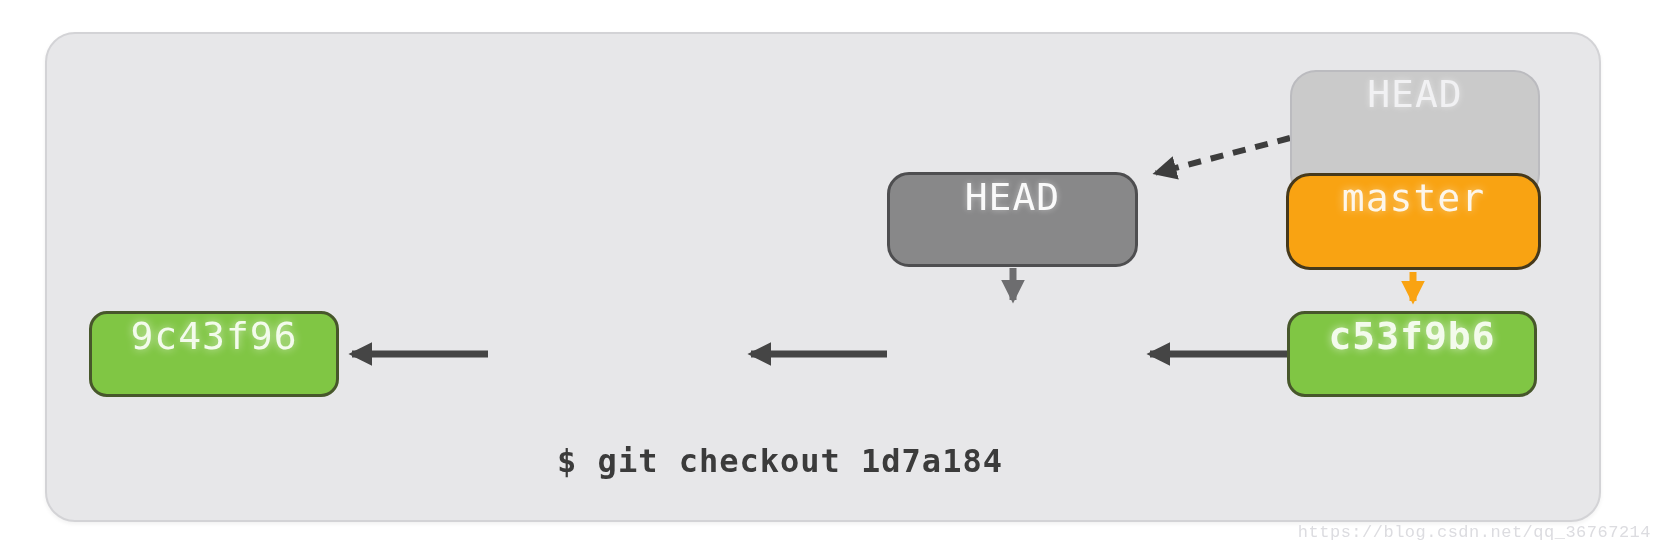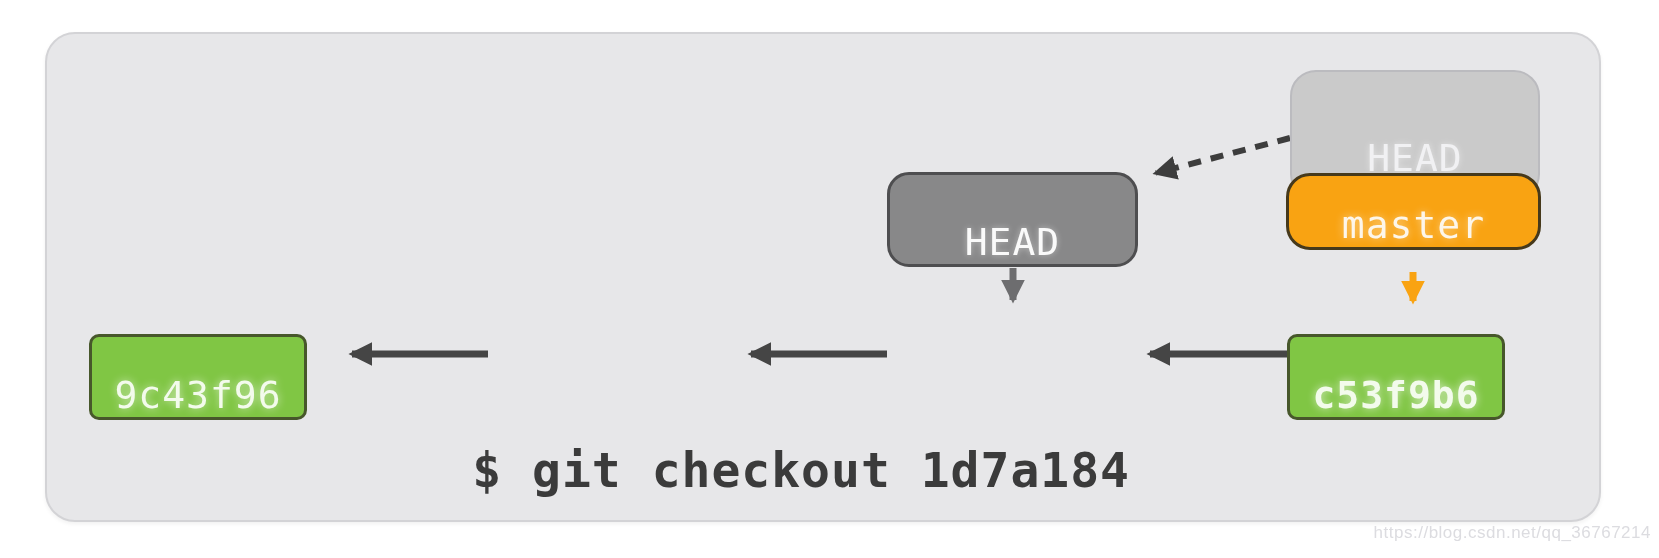--- a/index.html
+++ b/index.html
@@ -25,35 +25,34 @@
   }
   .arrows {
     position: absolute;
     left: 0; top: 0;
     width: 1659px; height: 558px;
     pointer-events: none;
   }
   .node {
     position: absolute;
     display: flex;
-    align-items: flex-end;
+    align-items: flex-start;
     justify-content: center;
     font-size: 38px;
     letter-spacing: 1px;
   }
   .commit {
-    width: 218px; height: 86px;
+    width: 250px; height: 86px;
     top: 311px;
     background: #80c644;
     border: 3px solid #47572b;
-    border-radius: 10px;
+    border-radius: 18px;
     color: #f3fbec;
     text-shadow: 0 0 8px rgba(255,255,255,0.65);
     z-index: 4;
-    margin-top: 23px;
   }
   .commit.c1 { left: 89px; }
   .commit.c2 { left: 488px; }
   .commit.c3 { left: 887px; }
   .commit.c4 { left: 1287px; font-weight: bold; }
   .head-new {
     left: 887px; top: 172px;
     width: 251px; height: 95px;
     background: #888889;
     border: 3px solid #4e4e50;
@@ -68,45 +67,45 @@
     background: #cacaca;
     border: 2px solid #bbbbbf;
     border-radius: 26px;
     color: #f1f1f3;
     text-shadow: 0 0 6px rgba(255,255,255,0.5);
     padding-bottom: 18px;
     z-index: 1;
   }
   .branch {
     left: 1286px; top: 173px;
-    width: 255px; height: 77px;
+    width: 255px; height: 97px;
     background: #f9a312;
     border: 3px solid #46391b;
     border-radius: 24px;
     color: #fdf6ea;
     text-shadow: 0 0 8px rgba(255,255,255,0.55);
     z-index: 2;
   }
   .caption {
     position: absolute;
     left: 430px; top: 442px;
     width: 700px;
-    text-align: right;
-    font-size: 48px;
+    text-align: center;
+    font-size: 32px;
     font-weight: bold;
     color: #3b3b3b;
     letter-spacing: 1px;
     z-index: 5;
   }
   .watermark {
     position: absolute;
     right: 8px; top: 523px;
     font-size: 17px;
     color: #dcdce0;
-    font-family: Liberation Sans, sans-serif;
+    font-family: Liberation Mono, monospace;
     letter-spacing: 0.5px;
     z-index: 5;
   }
 </style>
 </head>
 <body>
 
 <div class="stage">
 
   <div class="panel"></div>

